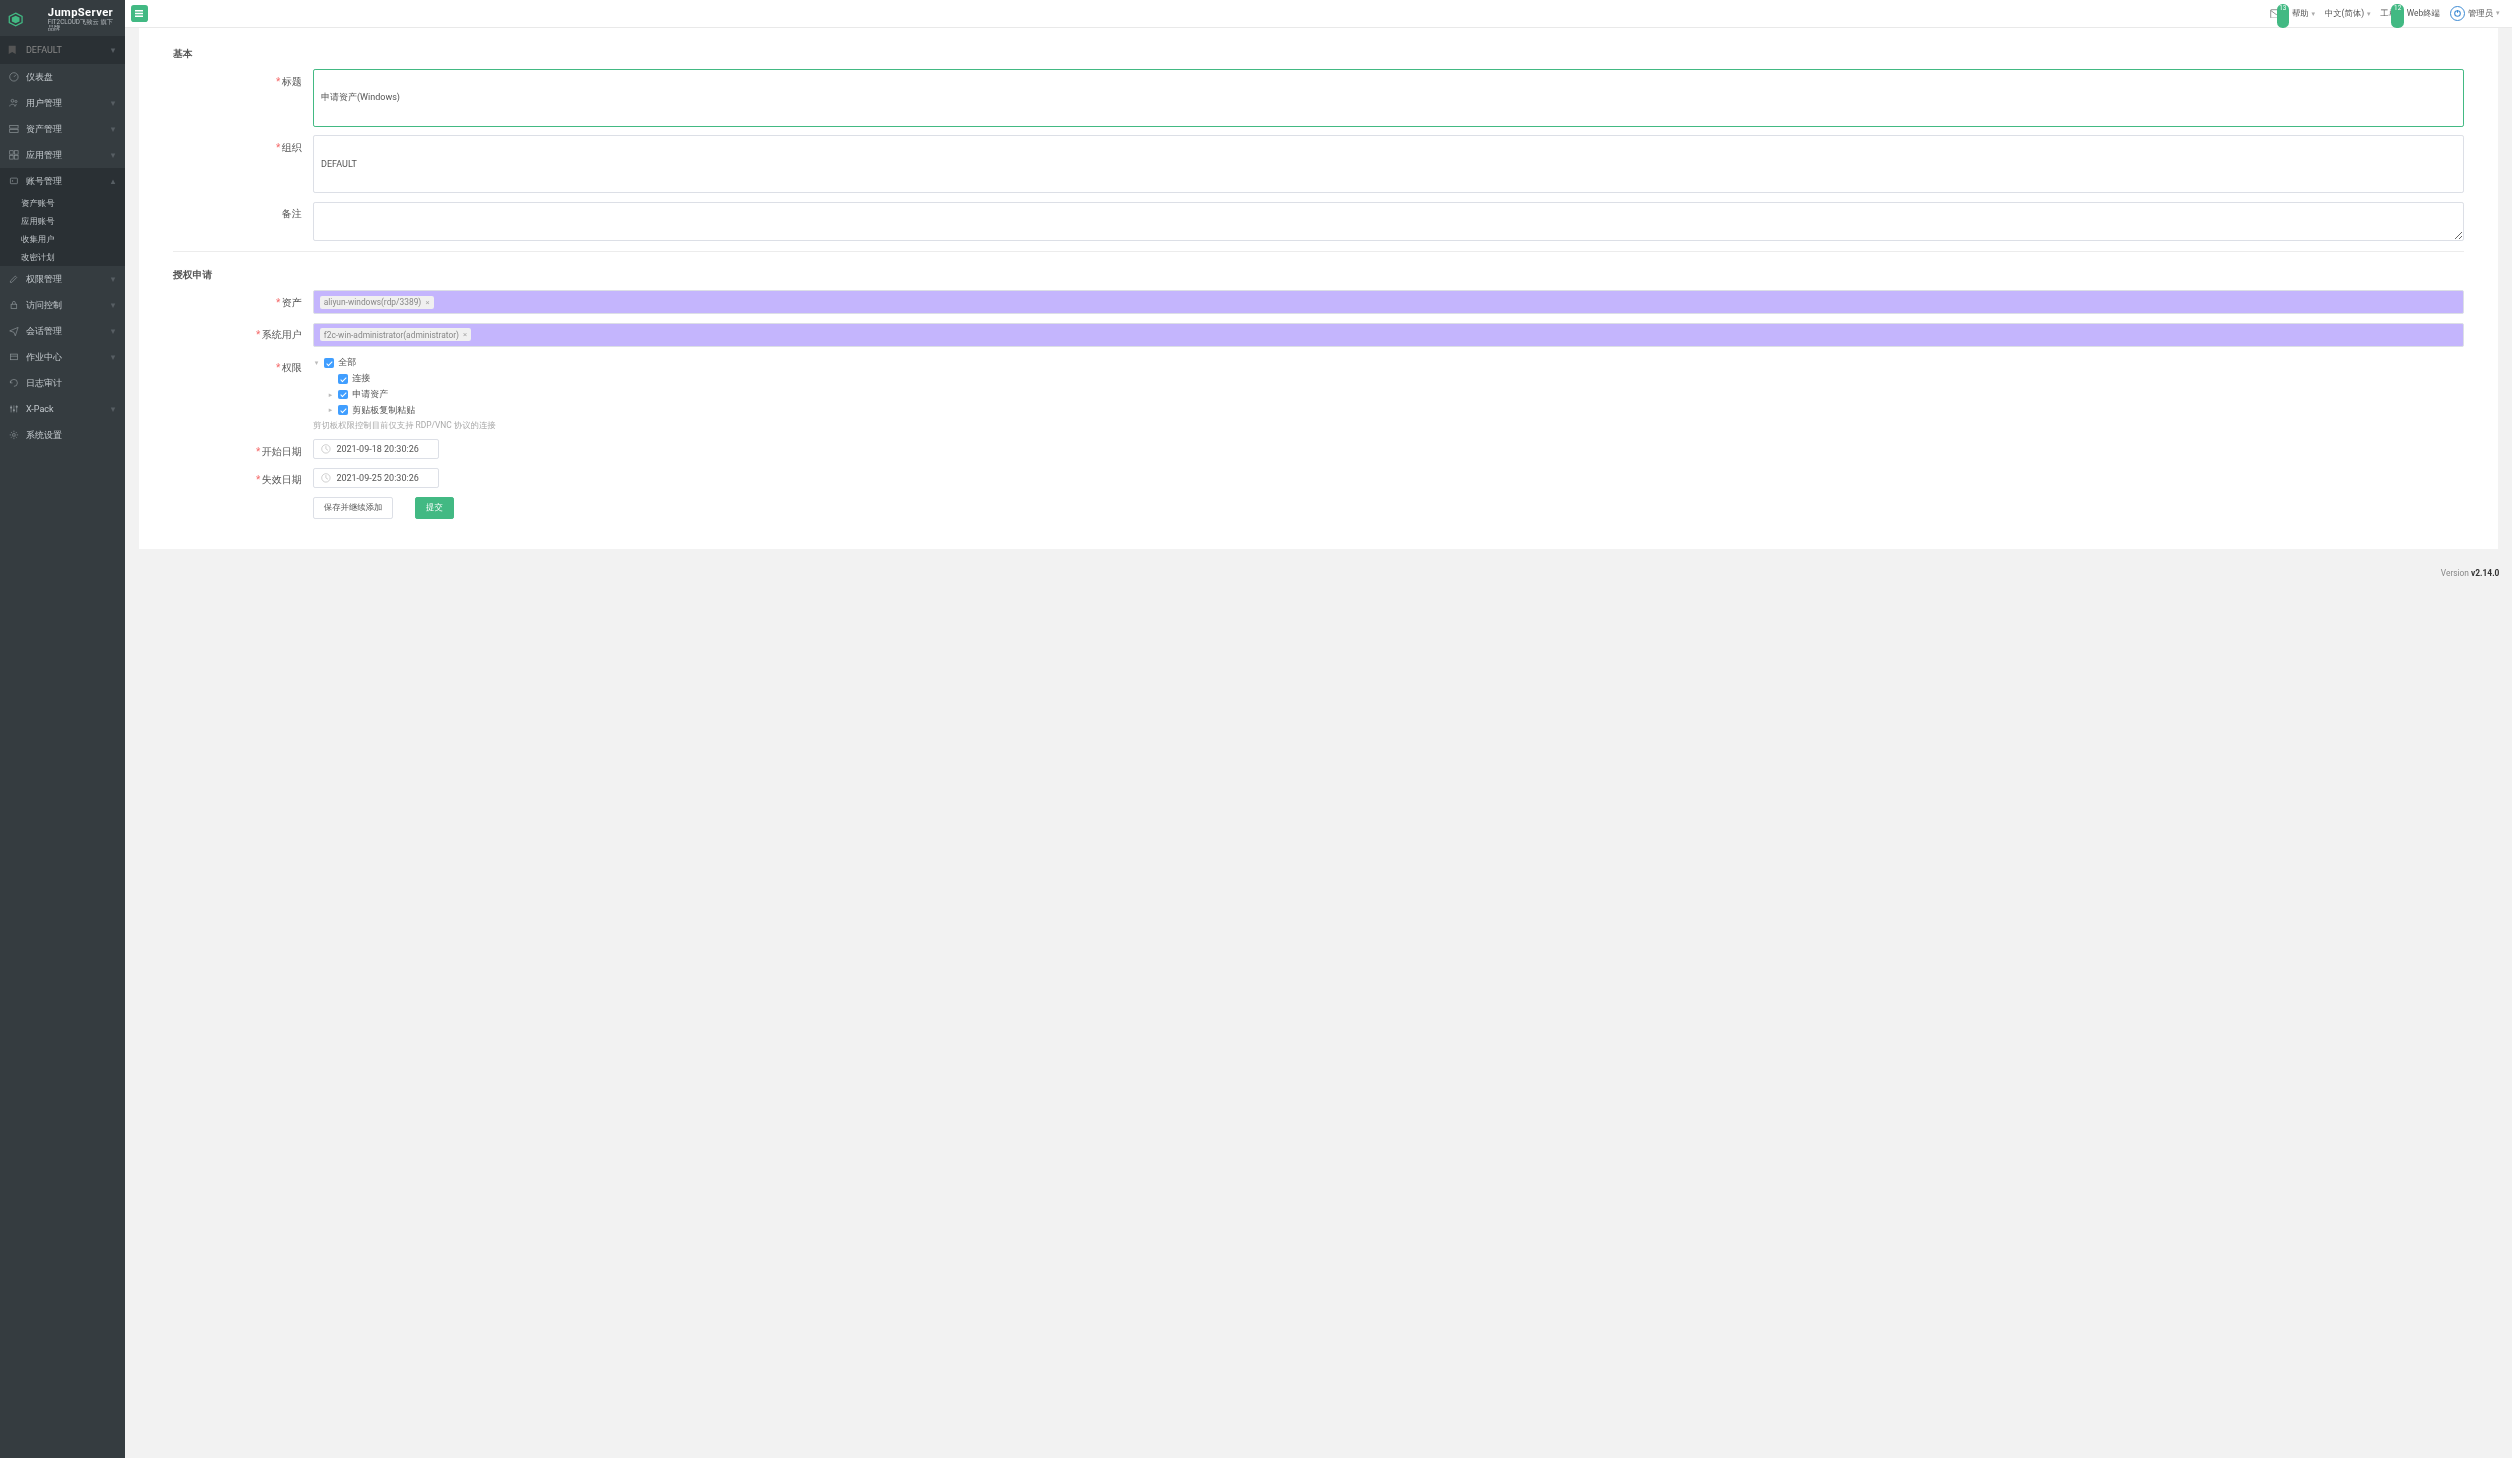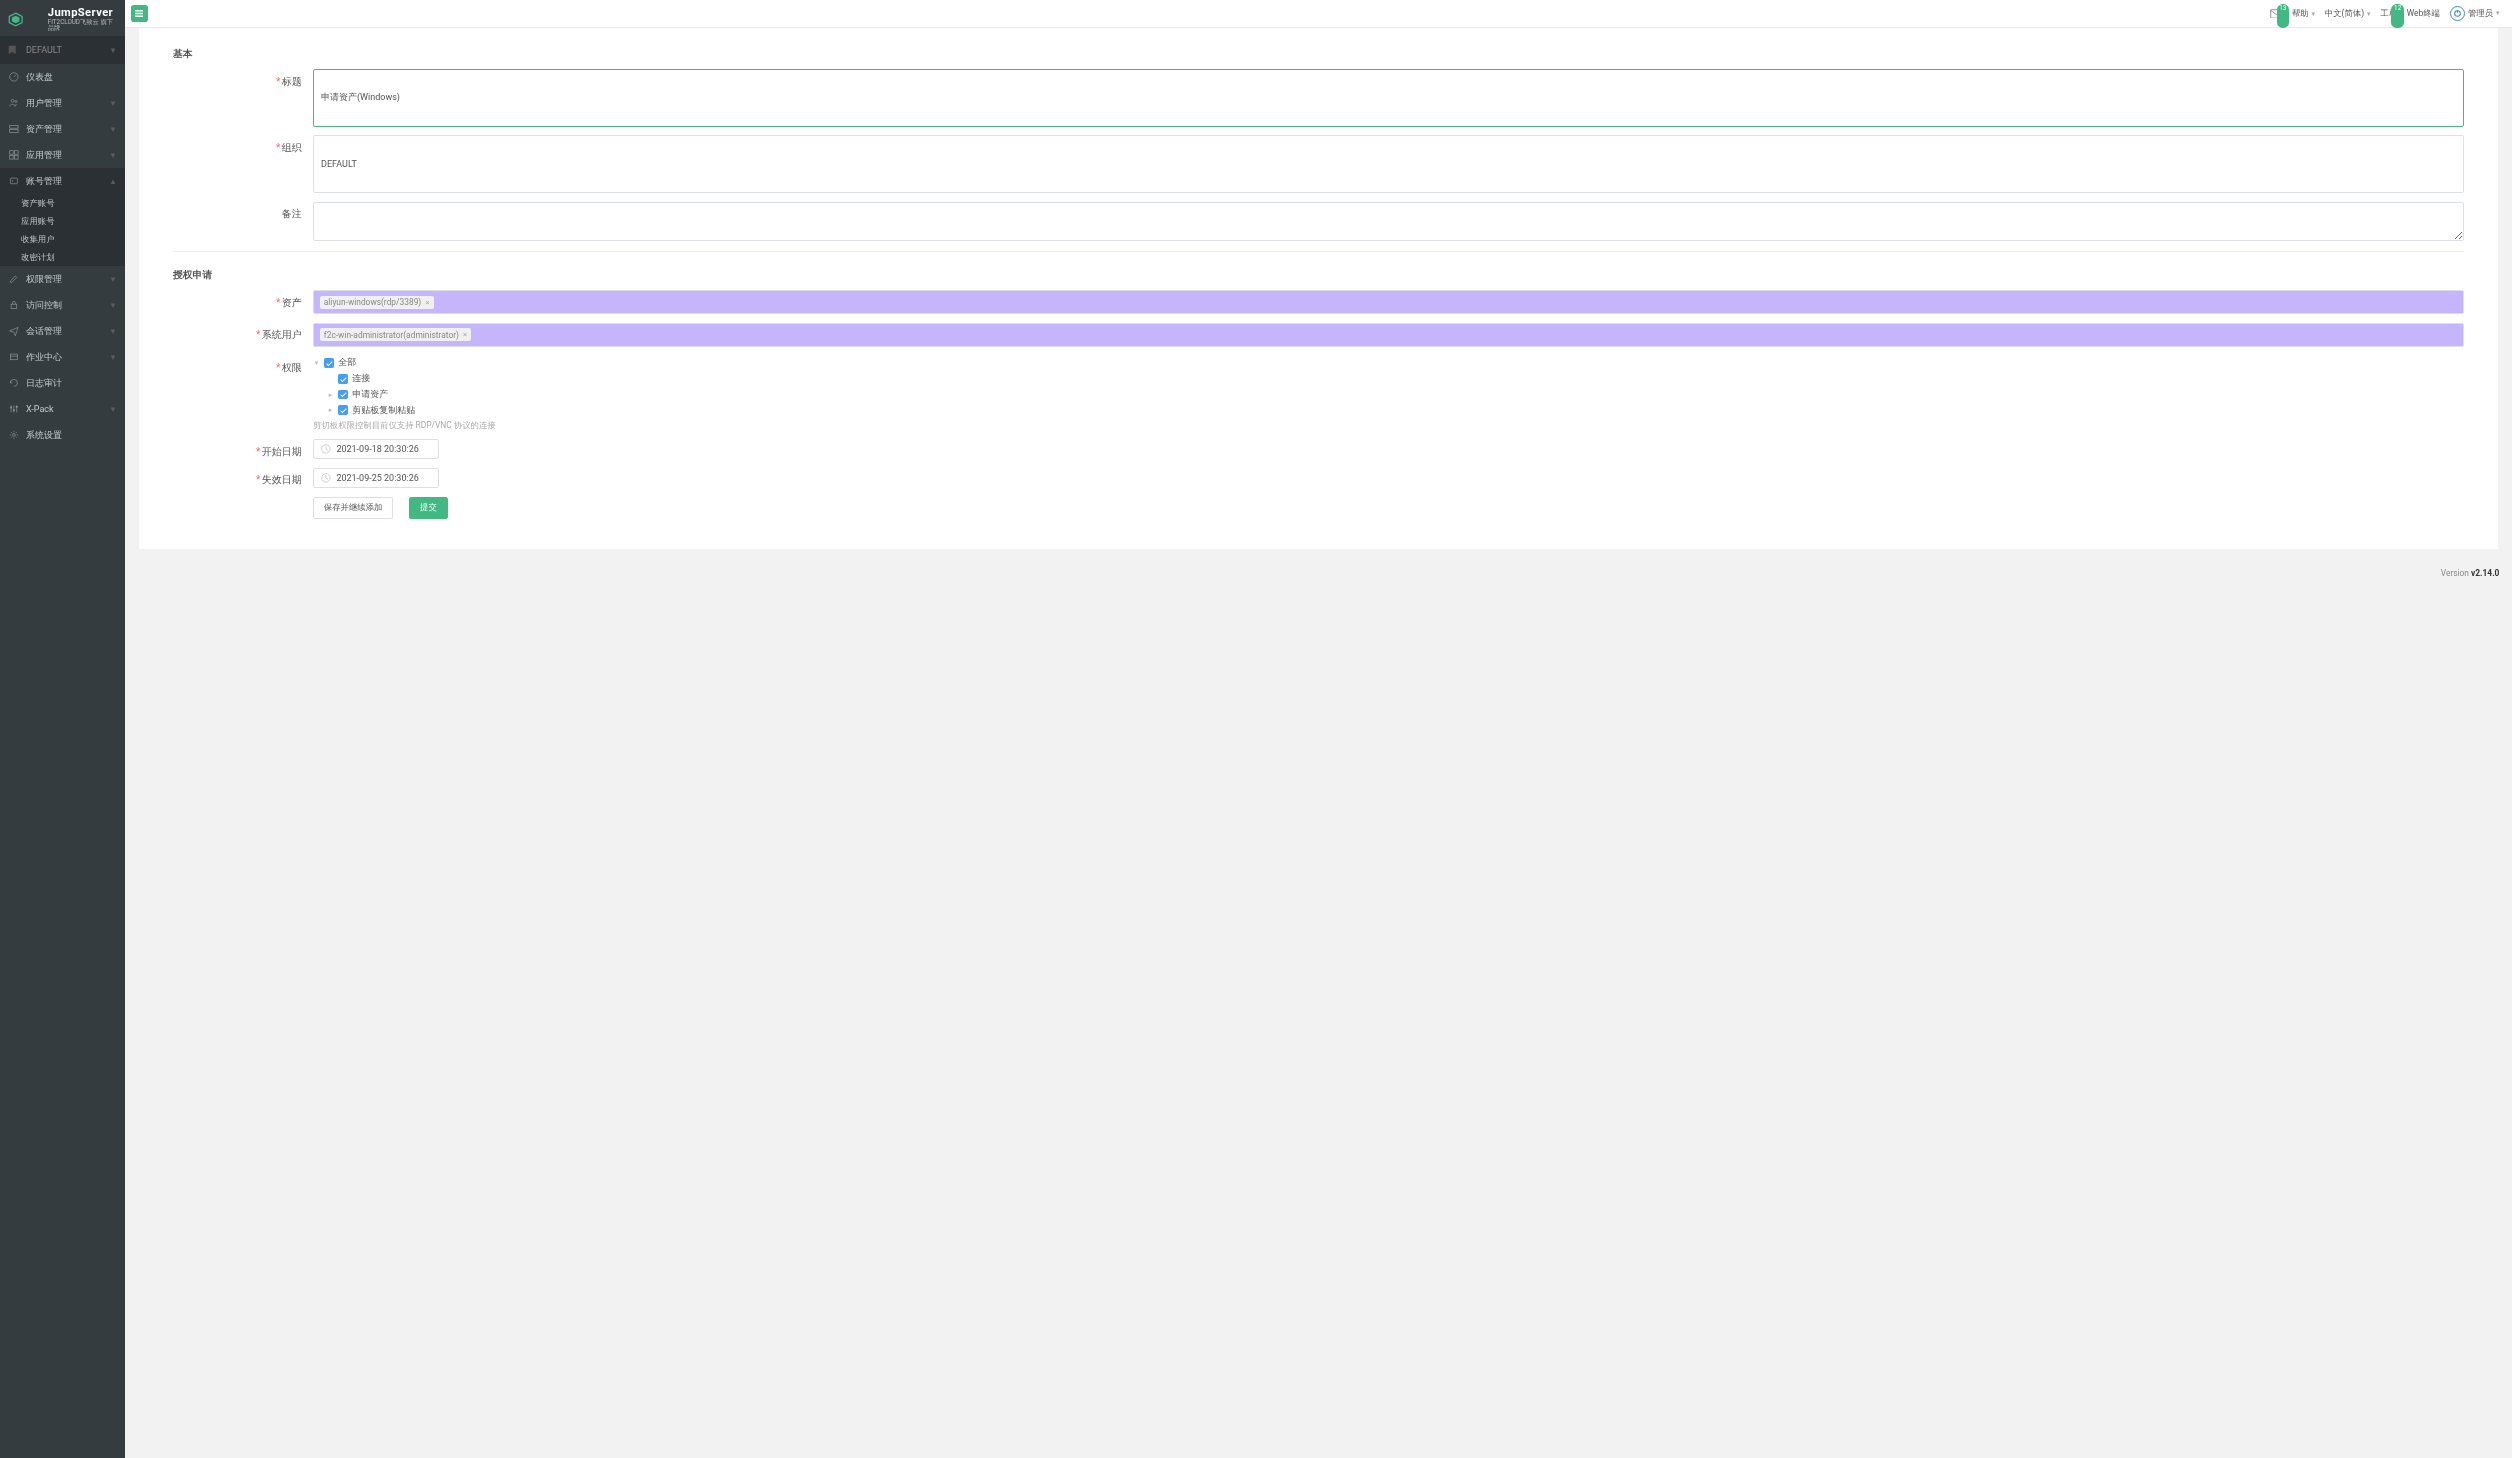--- a/index.html
+++ b/index.html
@@ -47,21 +47,21 @@
 .tree { padding-top: 1.4px; }
 .tree-node { display: flex; align-items: center; gap: 4.2px; margin-bottom: 2.8px; font-size: 9px; }
 .tree-node.child { margin-left: 14px; }
 .tree-arrow { width: 7px; color: #bbb; text-align: center; font-size: 7px; }
 .chk { appearance: none; width: 9.8px; height: 9.8px; border: 0.7px solid #dcdfe6; border-radius: 1.4px; background: #409eff; border-color: #409eff; position: relative; display: inline-block; }
 .chk::after { content: ""; position: absolute; left: 2.8px; top: 0.7px; width: 2.1px; height: 4.9px; border: solid #fff; border-width: 0 1.4px 1.4px 0; transform: rotate(45deg); }
 .hint { color: #aaa; font-size: 8.4px; margin-top: 2.8px; }
 .date-input-wrap { display: inline-flex; align-items: center; border: 0.7px solid #dcdfe6; border-radius: 2.1px; padding: 4.2px 7px; gap: 5.6px; background: #fff; min-width: 126px; }
 .date-input-wrap svg { flex-shrink: 0; }
 .date-text { font-size: 9px; color: #555; }
-.actions { display: flex; gap: 16px; align-items: flex-end; }
+.actions { display: flex; gap: 22px; align-items: flex-end; }
 .btn { border: 0.7px solid #dcdfe6; background: #fff; color: #555; border-radius: 2.1px; padding: 4.9px 9.8px; font-size: 8.4px; cursor: pointer; }
 .btn-primary { background: #42b983; border-color: #42b983; color: #fff; }
 .footer { text-align: right; font-size: 8.4px; color: #888; padding: 5.6px 12.6px; }
 .footer strong { color: #333; }
 </style>
 </head>
 <body>
 
 <div class="app">
   <aside class="sidebar">

